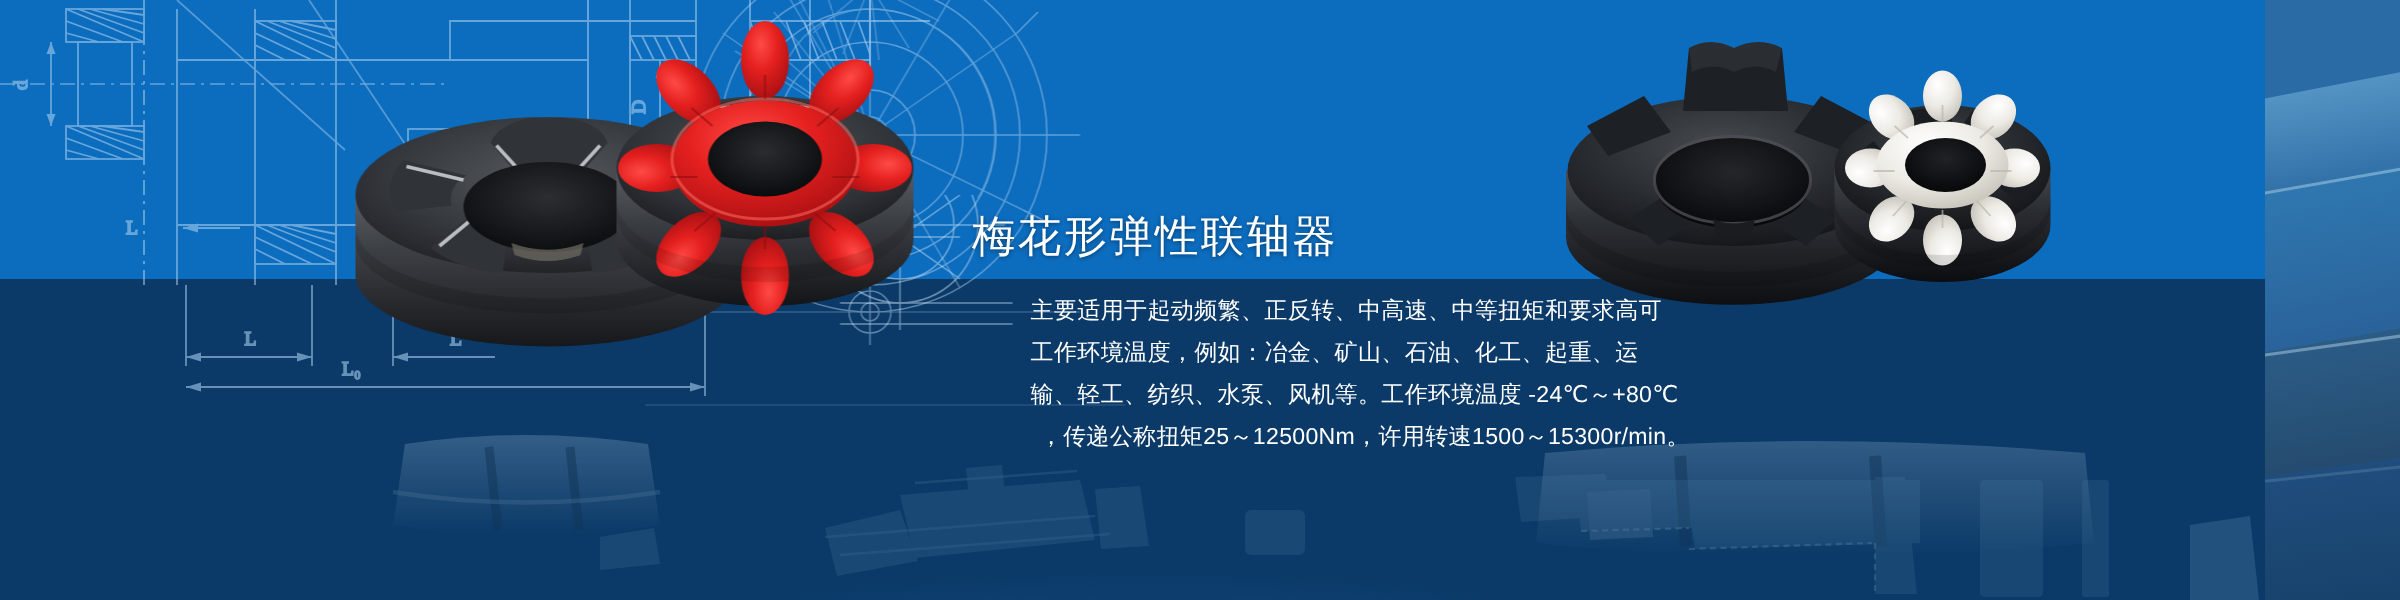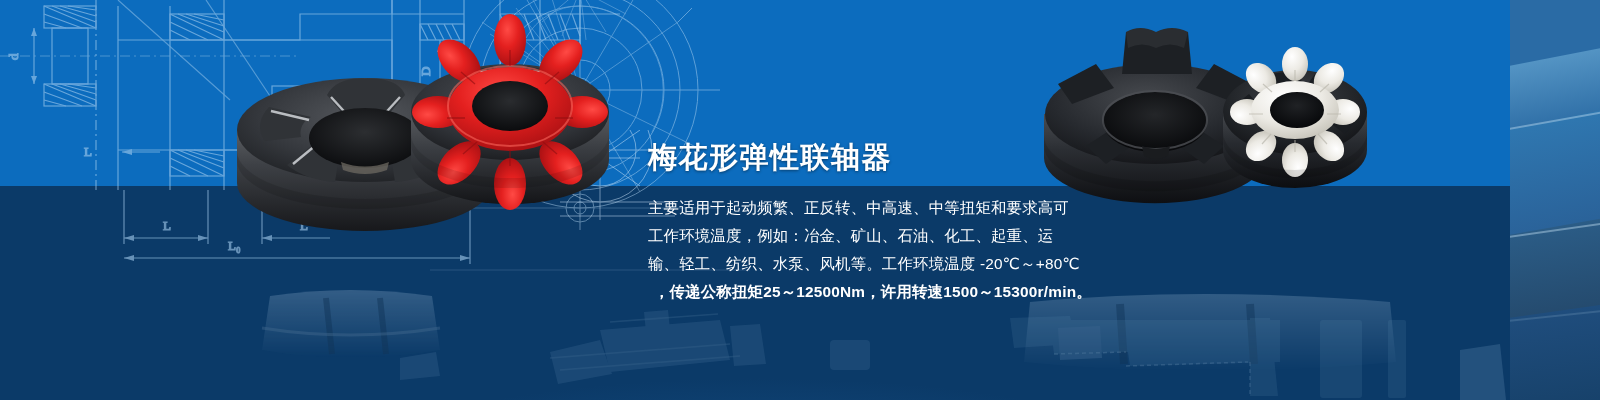--- a/index.html
+++ b/index.html
@@ -86,37 +86,37 @@
   .ghost { position:absolute; pointer-events:none; }
 
   
   .product { position: absolute; }
 
   
   #title {
     position: absolute;
     left: 648px; top: 138px;
     font-size: 29px;
-    font-weight: bold;
+    font-weight: normal;
     color: #ffffff;
     letter-spacing: 1.5px;
     text-shadow: 0 1px 3px rgba(0,0,0,.45);
     white-space: nowrap;
   }
   #desc {
     position: absolute;
     left: 648px; top: 194px;
     width: 406px;
     font-size: 15.4px;
     line-height: 28px;
     color: #ffffff;
     letter-spacing: 0.2px;
   }
-  #desc .line { display: block; white-space: nowrap; }
-  #desc .line.ln4 { text-indent: 6px; font-weight: bold; }
+  #desc .line { display: block; white-space: nowrap; margin-left: 39px; }
+  #desc .line.ln4 { text-indent: 6px; }
 </style>
 </head>
 <body>
 
 <div id="banner">
 
   <div class="band-light"></div>
   <div class="band-light-lowleft"></div>
   <div class="band-dark"></div>
   <div class="band-dark-step"></div>
@@ -526,17 +526,17 @@
     <div class="rp-line" style="left:-10px;top:118px;width:130px;transform:rotate(-10deg)"></div>
     <div class="rp-line" style="left:-10px;top:228px;width:130px;transform:rotate(-8deg)"></div>
     <div class="rp-line" style="left:-10px;top:314px;width:130px;transform:rotate(-6deg);opacity:.35"></div>
   </div>
 
   <div id="title">梅花形弹性联轴器</div>
 
   <div id="desc">
     <span class="line ln1">主要适用于起动频繁、正反转、中高速、中等扭矩和要求高可</span>
     <span class="line ln2">工作环境温度，例如：冶金、矿山、石油、化工、起重、运</span>
-    <span class="line ln3">输、轻工、纺织、水泵、风机等。工作环境温度 -20℃～+80℃</span>
+    <span class="line ln3">输、轻工、纺织、水泵、风机等。工作环境温度 -24℃～+80℃</span>
     <span class="line ln4">，传递公称扭矩25～12500Nm，许用转速1500～15300r/min。</span>
   </div>
 
 </div>
 
 </body></html>

